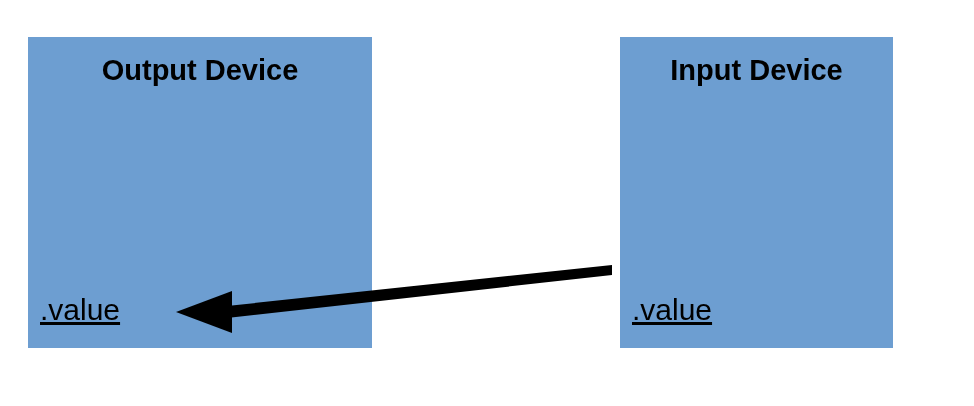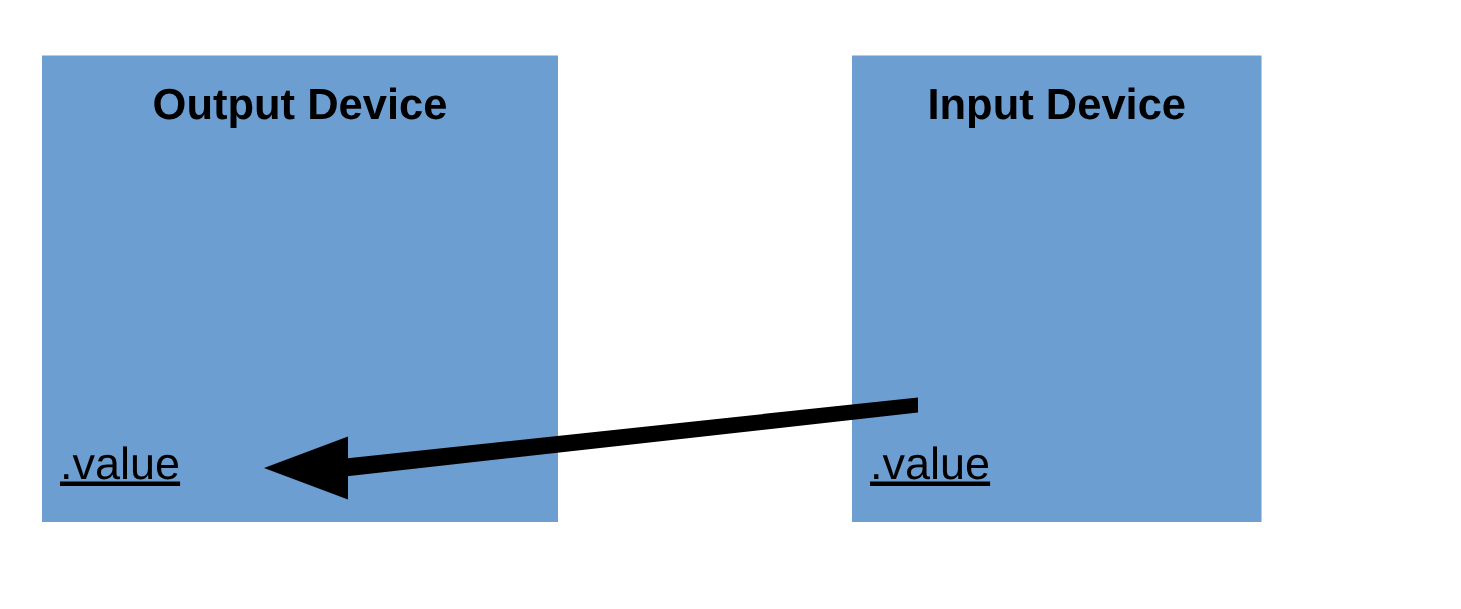--- a/index.html
+++ b/index.html
@@ -23,21 +23,21 @@
     box-sizing: border-box;
     background: #6d9ed1;
   }
   #output-box {
     left: 28px;
     top: 37px;
     width: 344px;
     height: 311px;
   }
   #input-box {
-    left: 568px;
+    left: 620px;
     top: 37px;
     width: 273px;
     height: 311px;
   }
   .box-title {
     position: absolute;
     left: 0;
     right: 0;
     top: 16px;
     text-align: center;

